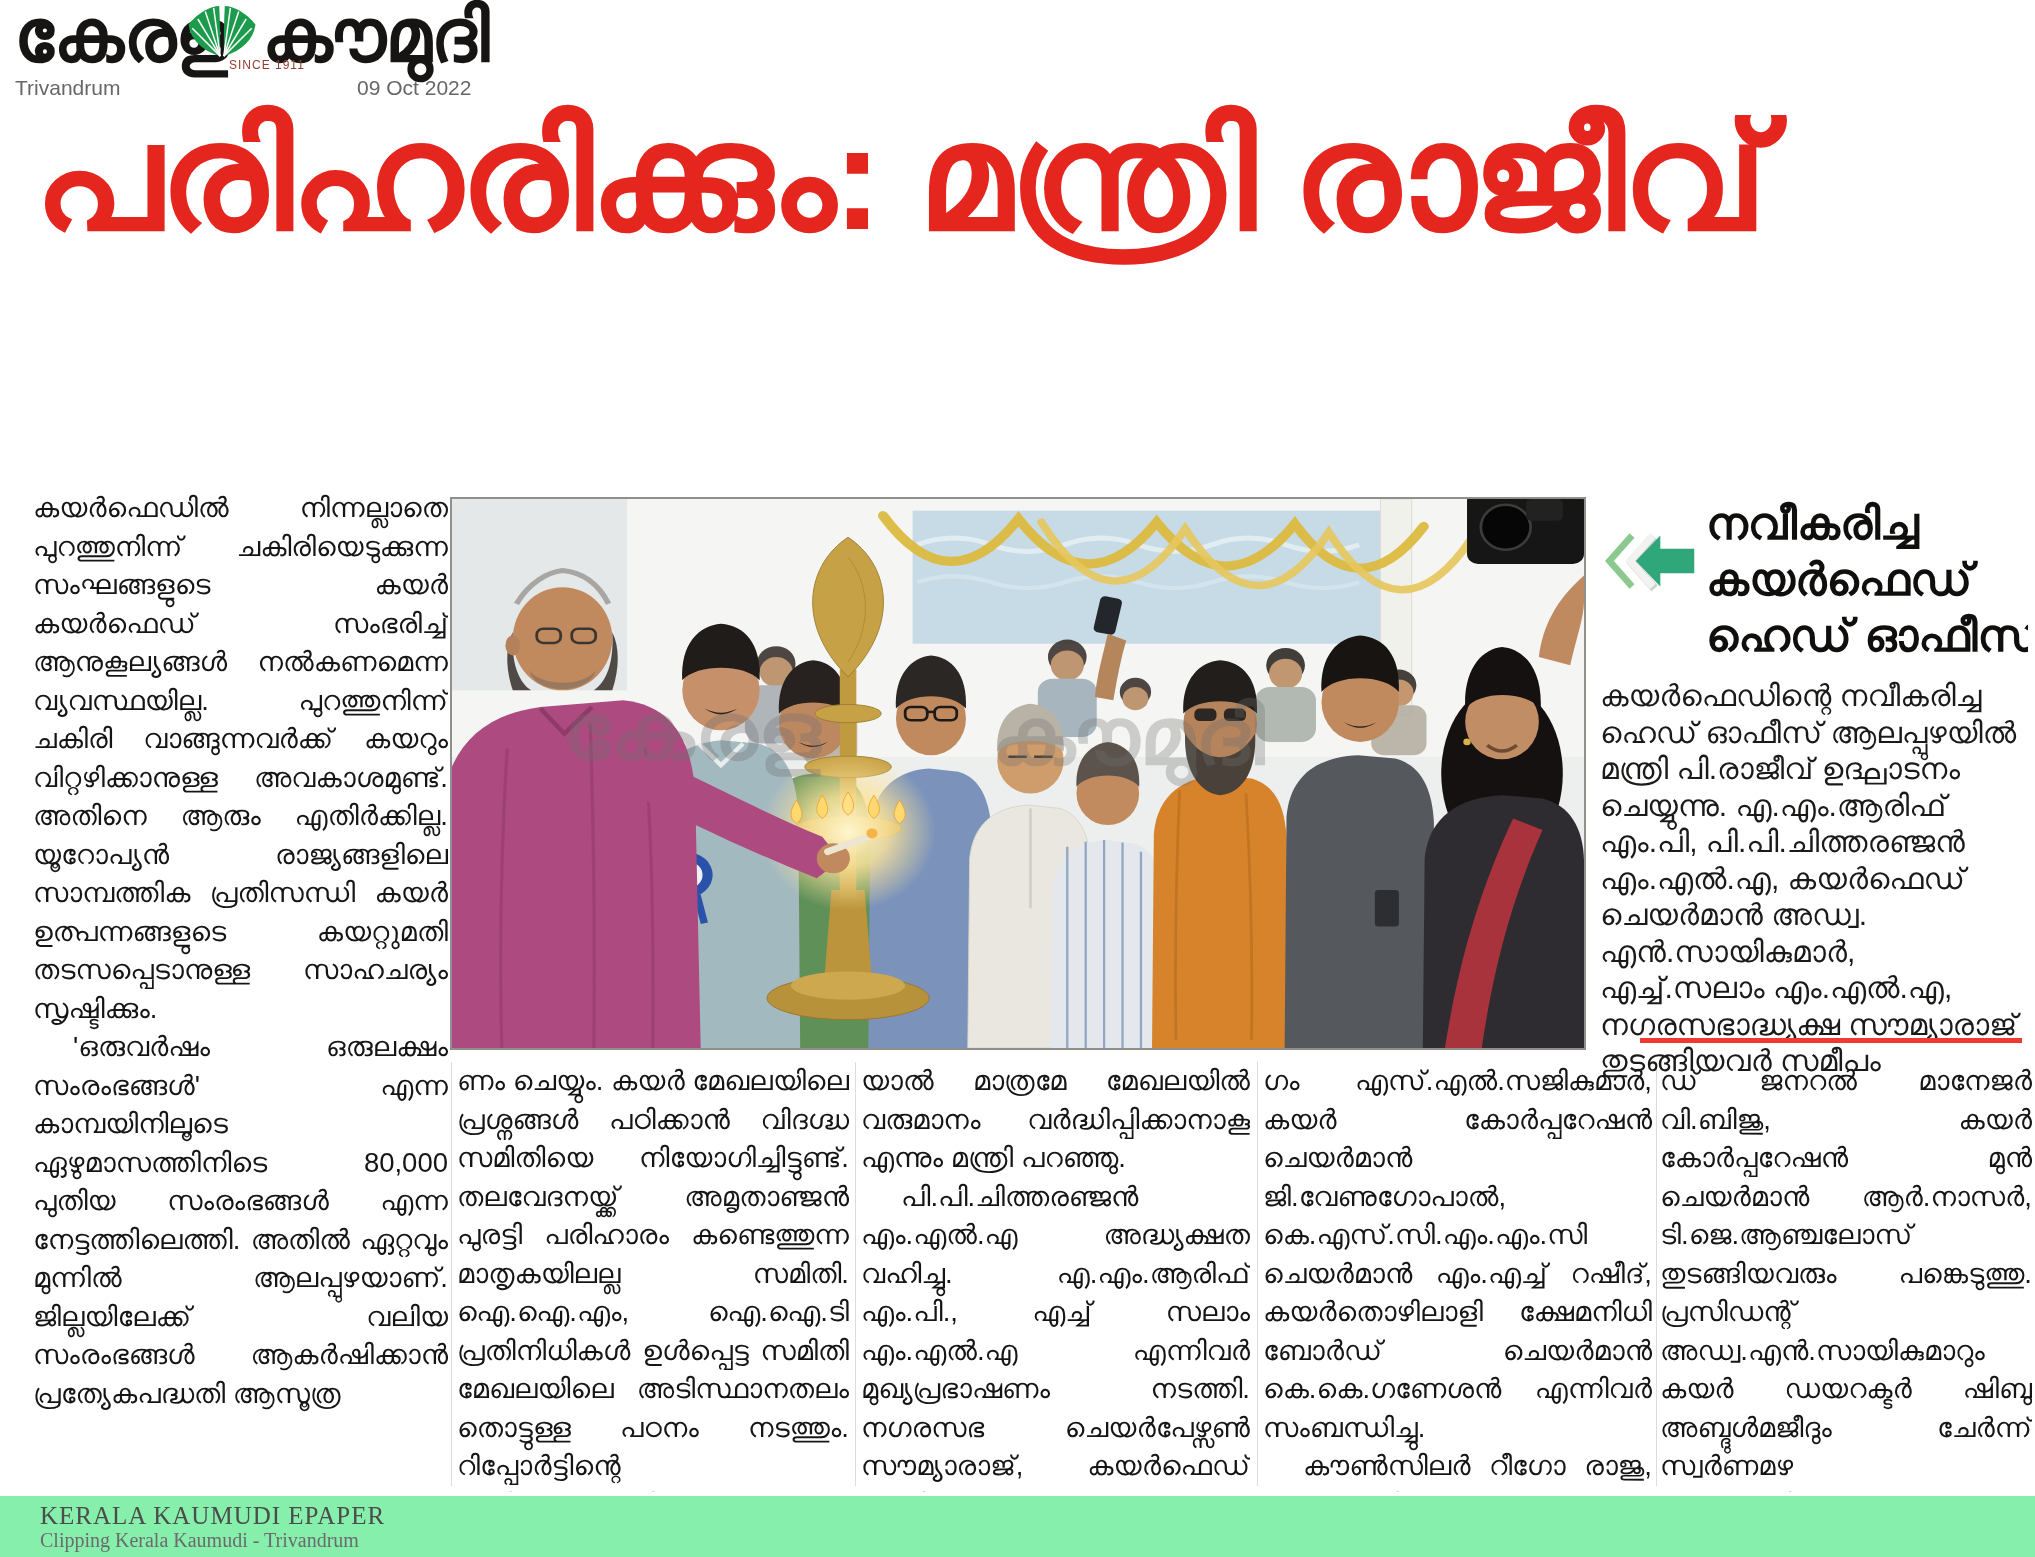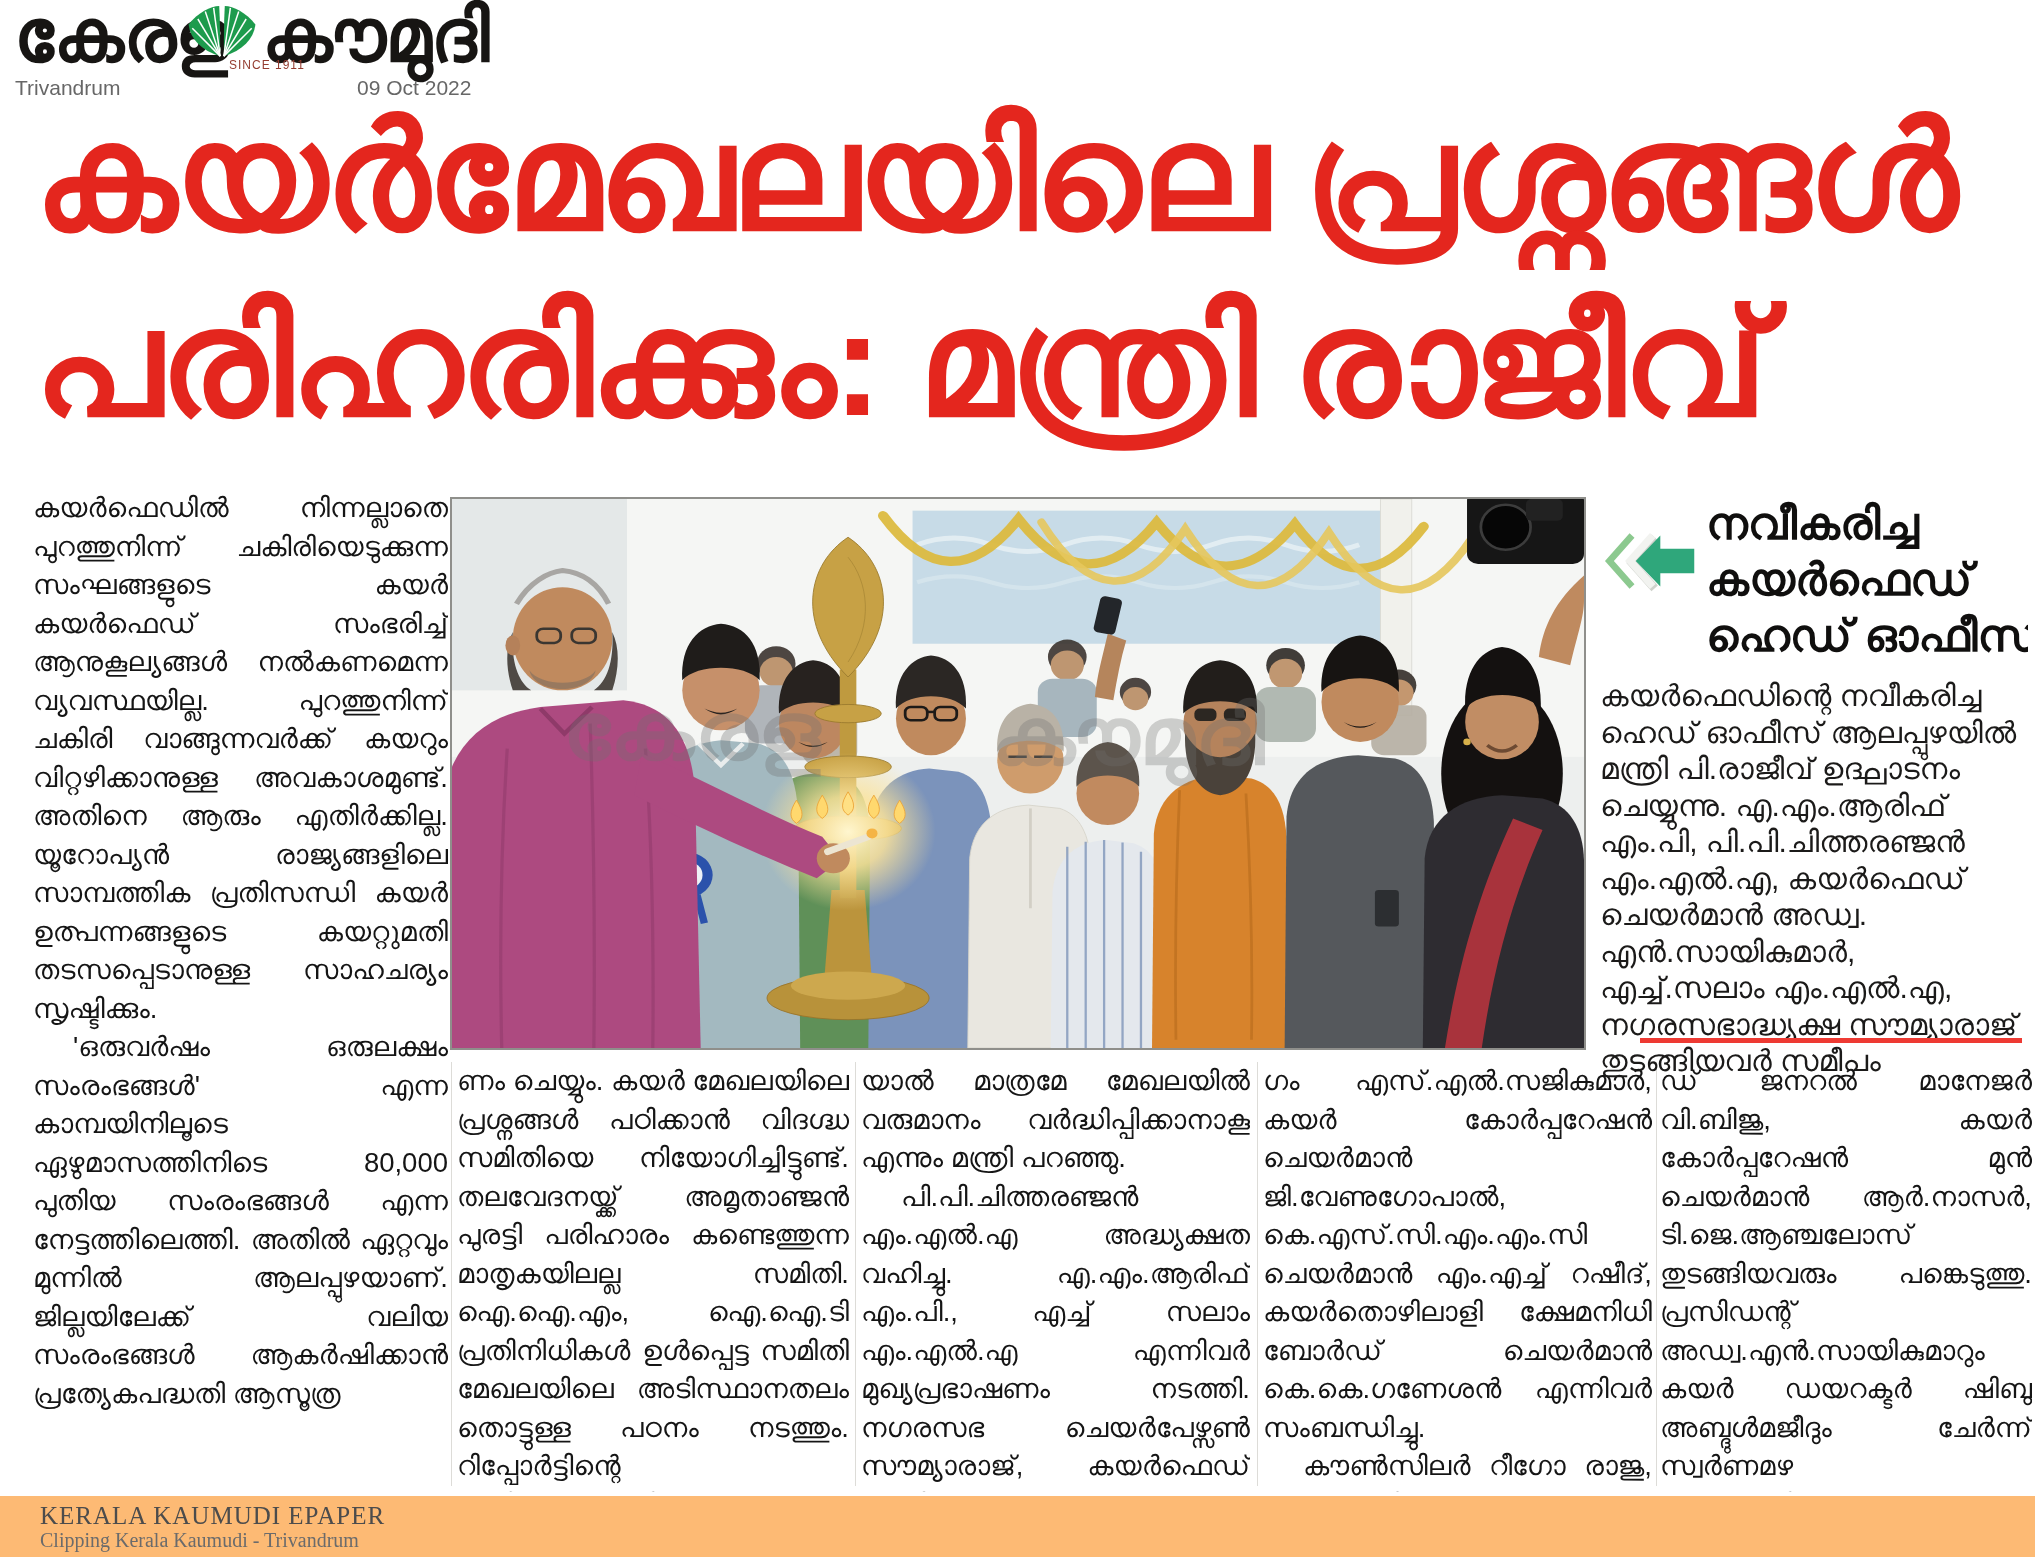--- a/index.html
+++ b/index.html
@@ -42,21 +42,21 @@
   
   .sidebar-arrows{position:absolute;left:1602px;top:528px;width:94px;height:66px;}
   .sidebar-heading{position:absolute;left:1706px;top:496px;width:322px;font-weight:800;
                    font-size:45px;line-height:56px;color:#100f0e;}
   .sidebar-heading div{white-space:nowrap;overflow:hidden;}
   .sidebar-caption{position:absolute;left:1600px;top:678px;width:424px;font-size:30px;
                    line-height:36.5px;color:#1b1a19;text-align:left;}
   .red-divider{position:absolute;left:1640px;top:1038px;width:382px;height:5px;background:#ee3a33;}
 
   
-  .footer{position:absolute;left:0;top:1496px;width:2035px;height:61px;background:#fdba74;}
+  .footer{position:absolute;left:0;top:1496px;width:2035px;height:61px;background:#86efac;}
   .footer-line1{position:absolute;left:40px;top:6px;font-family:"Liberation Serif","DejaVu Serif",serif;
                 font-size:25px;color:#4c4c4c;letter-spacing:1px;}
   .footer-line2{position:absolute;left:40px;top:33px;font-size:20px;color:#6b6b6b;font-family:Liberation Serif, serif;}
 </style>
 </head>
 <body>
 
 <div class="page">
 
   <div>
@@ -75,21 +75,20 @@
           <path d="M40,54 L47,2"></path>
       </g>
     </svg>
     <div class="logo-text logo-kaumudi">കൗമുദി</div>
     <div class="since">SINCE 1911</div>
     <div class="edition">Trivandrum</div>
     <div class="issue-date">09 Oct 2022</div>
   </div>
 
   <div class="headline">
-    <div>കയർമേഖലയിലെ പ്രശ്നങ്ങൾ</div>
     <div>പരിഹരിക്കും: മന്ത്രി രാജീവ്</div>
   </div>
 
   <div class="col col1">
     <p>കയർഫെഡിൽ നിന്നല്ലാതെ പുറത്തുനിന്ന് ചകിരിയെടുക്കുന്ന സംഘങ്ങളുടെ കയർ കയർഫെഡ് സംഭരിച്ച് ആനുകൂല്യങ്ങൾ നൽകണമെന്ന വ്യവസ്ഥയില്ല. പുറത്തുനിന്ന് ചകിരി വാങ്ങുന്നവർക്ക് കയറും വിറ്റഴിക്കാനുള്ള അവകാശമുണ്ട്. അതിനെ ആരും എതിർക്കില്ല. യൂറോപ്യൻ രാജ്യങ്ങളിലെ സാമ്പത്തിക പ്രതിസന്ധി കയർ ഉത്പന്നങ്ങളുടെ കയറ്റുമതി തടസപ്പെടാനുള്ള സാഹചര്യം സൃഷ്ടിക്കും.</p>
     <p>'ഒരുവർഷം ഒരുലക്ഷം സംരംഭങ്ങൾ' എന്ന കാമ്പയിനിലൂടെ ഏഴുമാസത്തിനിടെ 80,000 പുതിയ സംരംഭങ്ങൾ എന്ന നേട്ടത്തിലെത്തി. അതിൽ ഏറ്റവും മുന്നിൽ ആലപ്പുഴയാണ്. ജില്ലയിലേക്ക് വലിയ സംരംഭങ്ങൾ ആകർഷിക്കാൻ പ്രത്യേകപദ്ധതി ആസൂത്ര</p>
   </div>
   <div class="col col2">
     <p>ണം ചെയ്യും. കയർ മേഖലയിലെ പ്രശ്നങ്ങൾ പഠിക്കാൻ വിദഗ്ദ്ധ സമിതിയെ നിയോഗിച്ചിട്ടുണ്ട്. തലവേദനയ്ക്ക് അമൃതാഞ്ജൻ പുരട്ടി പരിഹാരം കണ്ടെത്തുന്ന മാതൃകയിലല്ല സമിതി. ഐ.ഐ.എം, ഐ.ഐ.ടി പ്രതിനിധികൾ ഉൾപ്പെട്ട സമിതി മേഖലയിലെ അടിസ്ഥാനതലം തൊട്ടുള്ള പഠനം നടത്തും. റിപ്പോർട്ടിന്റെ അടിസ്ഥാനത്തിലാകും വികസനങ്ങൾ ആവിഷ്കരിക്കുക. അടിമുടി മാറി</p>
   </div>

